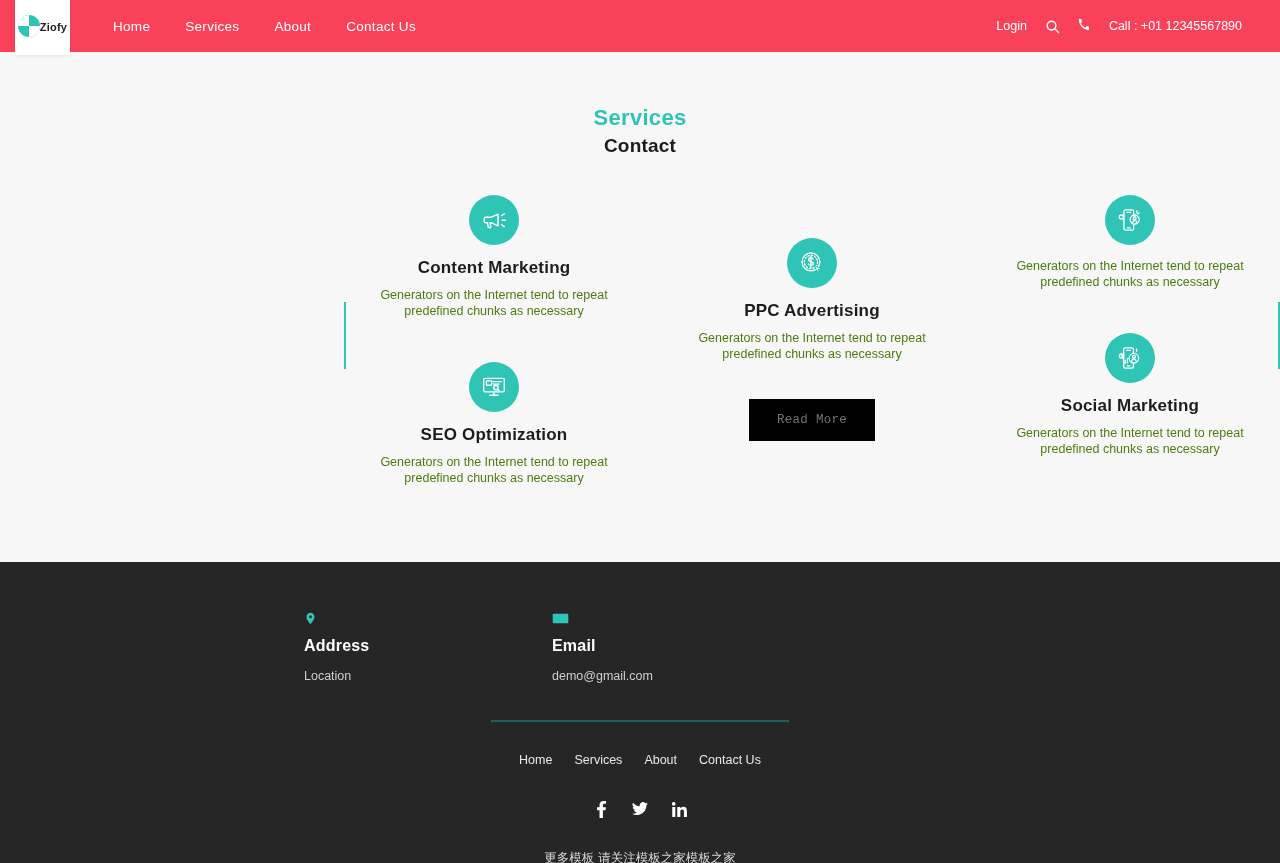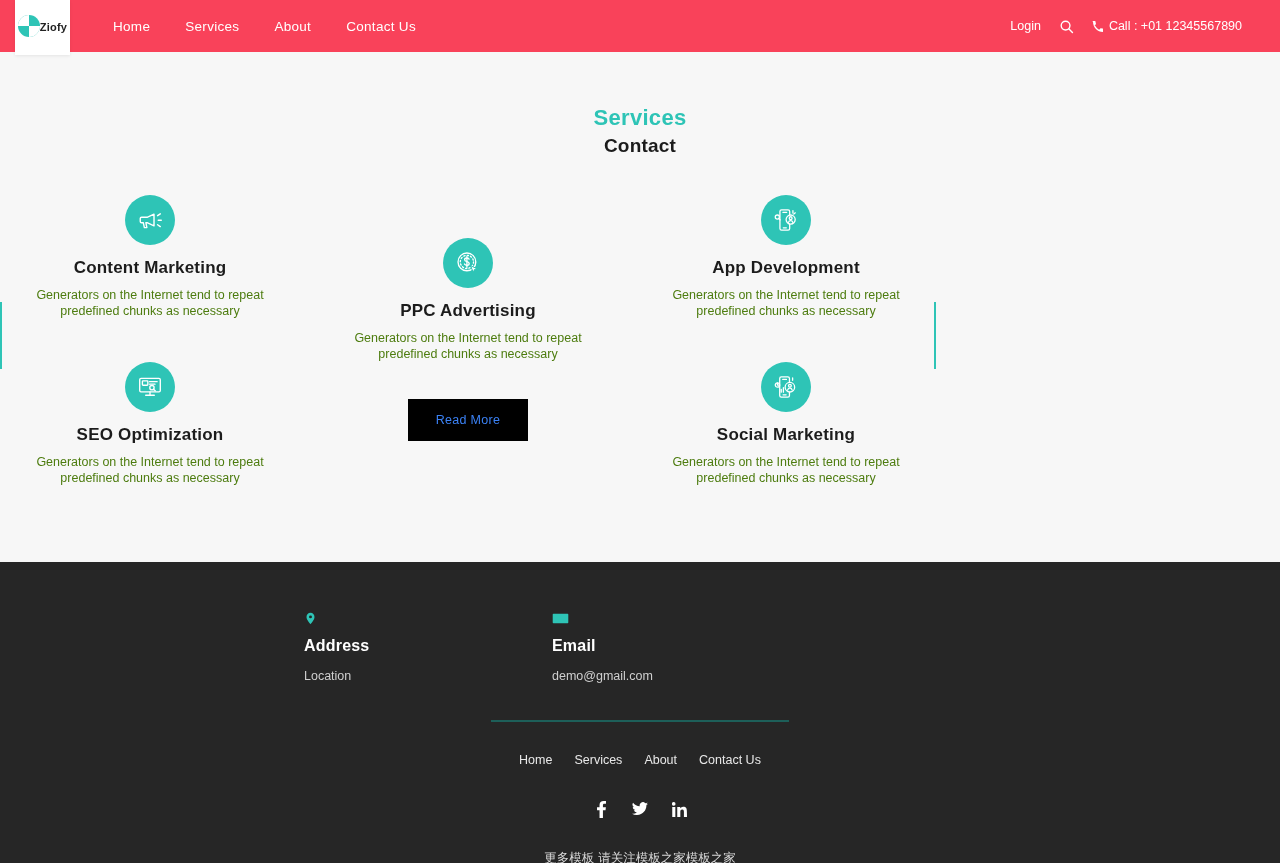--- a/index.html
+++ b/index.html
@@ -113,22 +113,22 @@
     font-size: 12.5px;
     text-decoration: none;
   }
   .search-icon-btn {
     background: none; border: none; cursor: pointer;
     display: flex; align-items: center;
     padding: 0;
   }
   .call-block {
     display: flex;
-    align-items: center;
-    gap: 6px;
+    align-items: flex-start;
+    gap: 20px;
     color: #ffffff;
     font-size: 12.5px;
   }
 
   
   .services-section {
     position: relative;
     z-index: 10;
     background: #f7f7f7;
     padding-top: 52px;
@@ -147,21 +147,22 @@
     font-weight: 700;
     color: #1c1c1c;
     letter-spacing: 0.2px;
     margin-top: 3px;
   }
 
   .services-grid {
     position: relative;
     margin-top: 38px;
     display: flex;
-    justify-content: flex-start;
+    justify-content: flex-end;
+    margin-left: 48px;
   }
 
   .col {
     width: 300px;
     position: relative;
   }
   .col-mid { width: 300px; margin: 0 18px; }
 
   .accent-line {
     position: absolute;
@@ -206,23 +207,23 @@
   }
 
   .mid-stack {
     padding-top: 43px;
     text-align: center;
   }
   .read-more-btn {
     display: inline-block;
     margin-top: 37px;
     background: #000000;
-    color: #3b82f6;
+    color: #737373;
     border: none;
-    font-family: Liberation Sans, sans-serif;
+    font-family: Liberation Mono, monospace;
     font-size: 12.5px;
     padding: 14px 28px;
     cursor: pointer;
     letter-spacing: 0.3px;
   }
 
   
   .site-footer {
     position: relative;
     z-index: 10;
@@ -402,21 +403,20 @@
             <line x1="9.5" y1="19.2" x2="12.3" y2="19.2"></line>
             <circle cx="16.3" cy="11.6" r="4.2" fill="#2ec4b6"></circle>
             <circle cx="16.3" cy="10.3" r="1.3"></circle>
             <path d="M14.3 14.2c.3-1.1 1.1-1.7 2-1.7s1.7.6 2 1.7"></path>
             <circle cx="4" cy="9.3" r="1.9"></circle>
             <line x1="5.4" y1="10.7" x2="6.6" y2="11.9"></line>
             <line x1="18.4" y1="3.4" x2="18.4" y2="5.6"></line>
             <line x1="20.6" y1="5.4" x2="19.2" y2="6.5"></line>
           </svg>
         </div>
-        <div class="card-title">App Development</div>
         <div class="card-desc">Generators on the Internet tend to repeat predefined chunks as necessary</div>
       </div>
 
       <div class="card">
         <div class="icon-circle">
           <svg width="26" height="26" viewBox="0 0 24 24" fill="none" stroke="#ffffff" stroke-width="1.2" stroke-linecap="round" stroke-linejoin="round">
             <rect x="6.2" y="2.6" width="9" height="18.8" rx="1.5"></rect>
             <line x1="9" y1="5" x2="12.4" y2="5"></line>
             <line x1="9.3" y1="19.2" x2="12.1" y2="19.2"></line>
             <circle cx="15.6" cy="12.2" r="4.4" fill="#2ec4b6"></circle>

